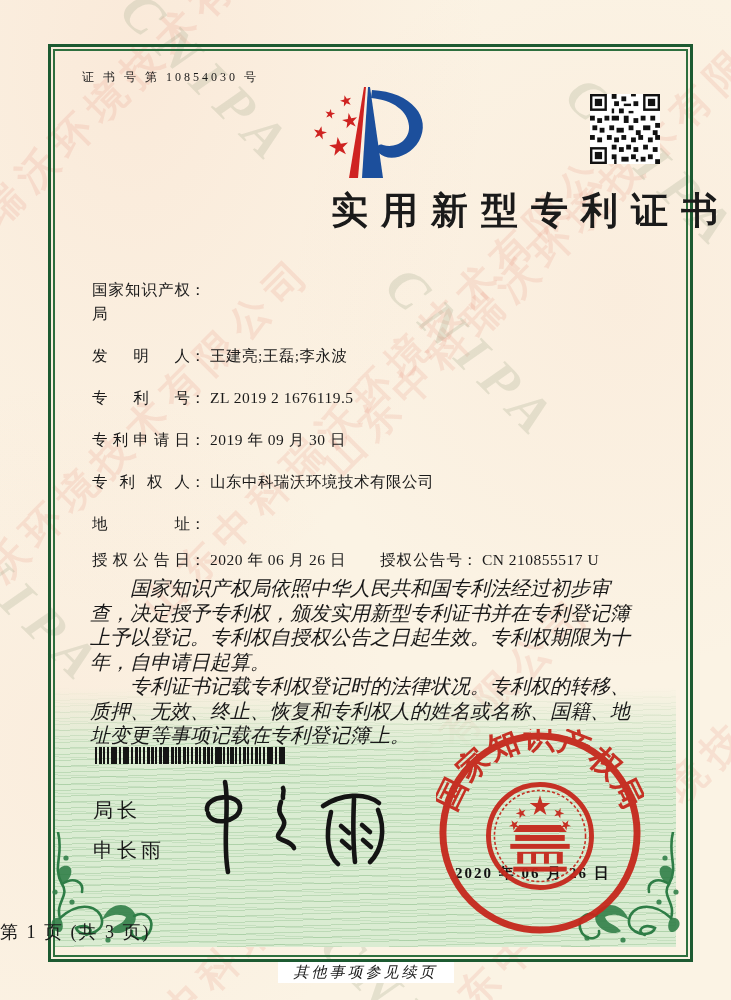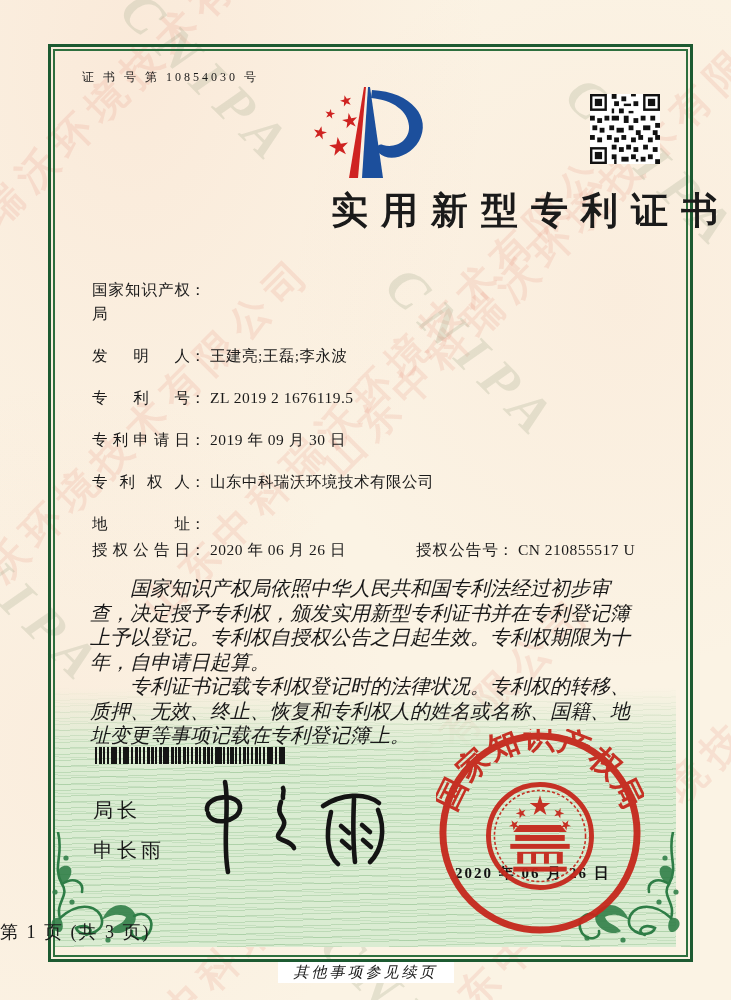--- a/index.html
+++ b/index.html
@@ -30,24 +30,24 @@
   .logo{position:absolute;left:292px;top:84px;z-index:4;}
   .qr{position:absolute;left:590px;top:94px;z-index:4;}
   .title{position:absolute;left:0;top:186px;width:100%;text-align:right;font-size:37px;font-weight:bold;
          letter-spacing:13px;text-indent:13px;z-index:4;}
   
   .fields{position:absolute;left:92px;top:278px;width:552px;z-index:4;font-size:15.5px;line-height:24px;}
   .frow{display:flex;margin-bottom:18px;}
   .flabel{flex:none;width:98px;text-align:justify;text-align-last:justify;}
   .fcolon{flex:none;width:20px;}
   .fvalue{letter-spacing:.5px;}
-  .frow-addr{margin-bottom:2px;align-items:flex-end;}
+  .frow-addr{margin-bottom:12px;align-items:flex-end;}
   .frow-addr .fvalue{width:436px;}
   .grant-group2{margin-left:34px;display:flex;}
-  .grant-group2 .flabel{width:82px;margin-left:36px;}
+  .grant-group2 .flabel{width:82px;}
   
   .body-text{position:absolute;left:90px;top:576px;width:554px;z-index:4;
              font-size:20px;line-height:24.5px;font-style:italic;color:#181818;}
   .body-text p{margin:0;text-indent:2em;}
   
   .barcode{position:absolute;left:95px;top:747px;width:192px;height:17px;z-index:4;
       background:repeating-linear-gradient(90deg,#151515 0 2px,transparent 2px 4px),
                  repeating-linear-gradient(90deg,#151515 0 1px,transparent 1px 6px),
                  repeating-linear-gradient(90deg,transparent 0 5px,#151515 5px 7px,transparent 7px 13px);}
   .director{position:absolute;left:93px;top:790px;z-index:4;font-size:20px;letter-spacing:4px;line-height:40px;}

